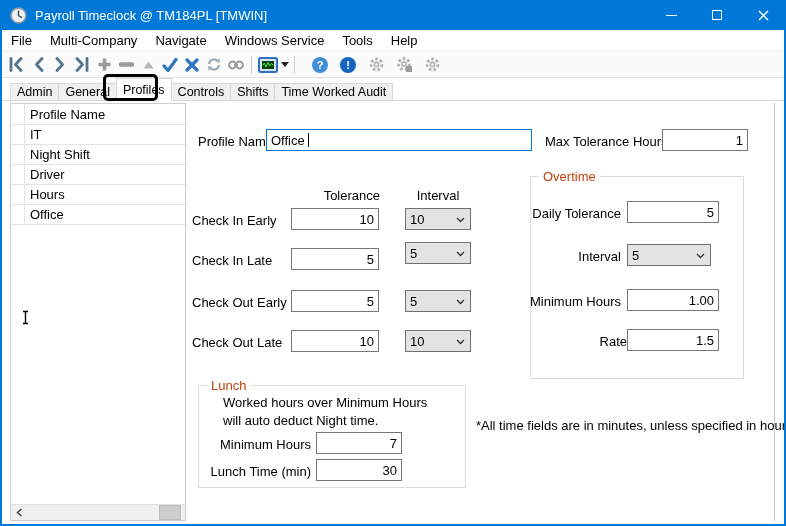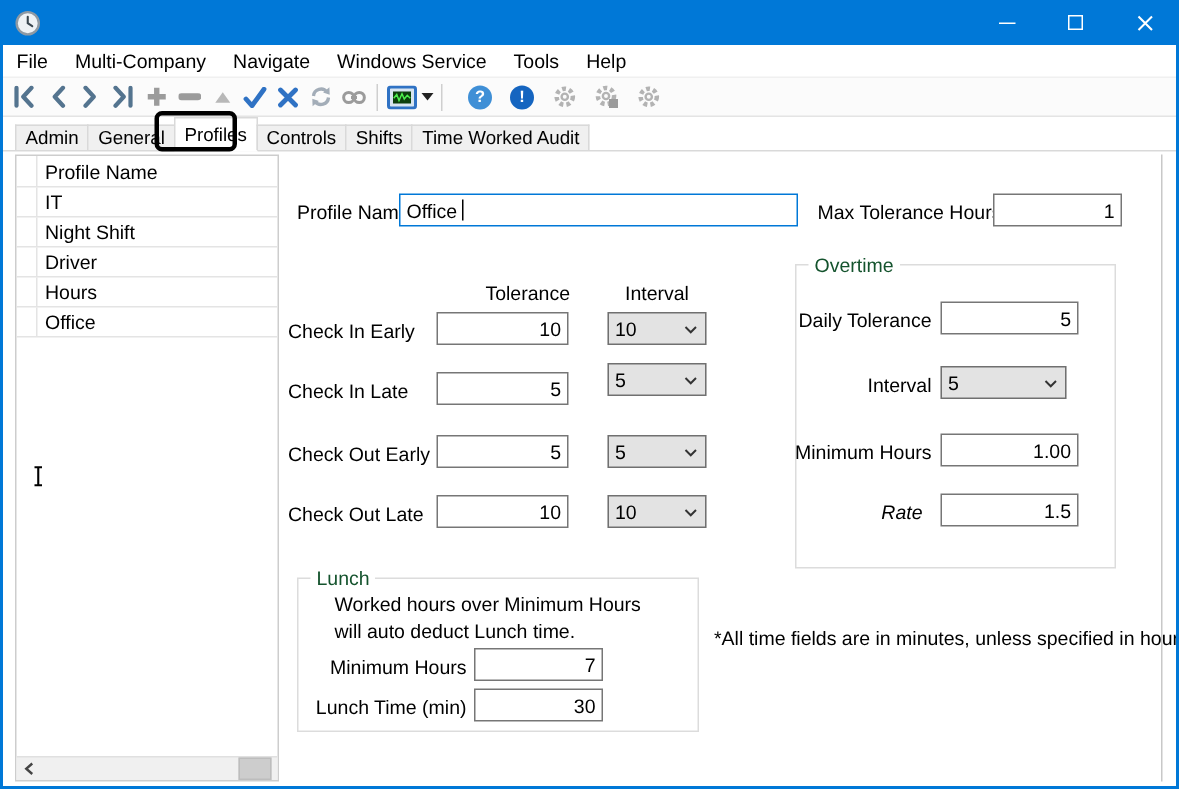--- a/index.html
+++ b/index.html
@@ -60,37 +60,38 @@
   .lbl.r { text-align:left; }
   input.tbox { position:absolute; height:22px; border:1px solid #767676; font-size:13px; color:#000;
     padding:0 4px; background:#fff; font-family:inherit; outline:none; }
   input.num { text-align:right; }
   input.focused { border:1px solid #0078d7; }
   .text-caret { position:absolute; width:1px; height:14px; background:#000; }
   .combo { position:absolute; height:22px; background:#e3e3e3; border:1px solid #707070;
     display:flex; align-items:center; padding:0 4px; font-size:13px; color:#000; }
   .combo svg { position:absolute; right:5px; top:8px; }
   .groupbox { position:absolute; border:1px solid #dcdcdc; background:#fff; }
-  .gb-title { position:absolute; top:-8px; left:8px; background:#fff; padding:0 4px; font-size:13px; color:#14532d;text-align:right; }
+  .gb-title { position:absolute; top:-8px; left:8px; background:#fff; padding:0 4px; font-size:13px; color:#c2410c;text-align:right; }
   .gb-lbl { position:absolute; font-size:13px; color:#000; white-space:nowrap; text-align:right; }
   .gb-input { position:absolute; height:22px; border:1px solid #767676; font-size:13px; text-align:right;
     padding:0 4px; background:#fff; font-family:inherit; outline:none; }
   .note { position:absolute; left:474px; top:418px; font-size:13px; color:#000; white-space:nowrap; }
   .ibeam-cursor { position:absolute; left:10px; top:206px; z-index:4; }
 </style>
 </head>
 <body>
 
 <div id="window">
 
   <div class="titlebar">
     <svg class="app-icon" viewBox="0 0 17 17">
       <circle cx="8.5" cy="8.5" r="7.4" fill="#eef2f5" stroke="#8e99a3" stroke-width="1.6"></circle>
       <path d="M8.5 4.2v4.3l3 1.9" stroke="#3a4750" stroke-width="1.4" fill="none" stroke-linecap="round"></path>
     </svg>
+    <span class="title">Payroll Timeclock @ TM184PL [TMWIN]</span>
     <div class="win-controls">
       <div class="win-btn">
           <div class="min-glyph"></div>
         </div>
       <div class="win-btn">
           <div class="max-glyph"></div>
         </div>
       <div class="win-btn">
         <svg width="11" height="11" viewBox="0 0 11 11">
             <path d="M1 1l9 9M10 1l-9 9" stroke="#fff" stroke-width="1.4"></path>
@@ -331,28 +332,28 @@
       <div class="combo" style="right:32px; left:auto; top:67px; width:84px;">
         <span>5</span>
         <svg width="9" height="6" viewBox="0 0 9 6">
             <path d="M1 1l3.5 3.5L8 1" stroke="#333" stroke-width="1.3" fill="none"></path>
           </svg>
       </div>
 
       <span class="gb-lbl" style="right:122px; top:117px;">Minimum Hours</span>
       <input class="gb-input" style="right: 24px; top: 112px; width: 92px;" value="1.00">
 
-      <span class="gb-lbl" style="right:128px; top:157px;font-style:italic;">Rate</span>
+      <span class="gb-lbl" style="right:116px; top:157px;">Rate</span>
       <input class="gb-input" style="right: 24px; top: 152px; width: 92px;" value="1.5">
     </div>
 
     <div class="groupbox" style="left:196px; top:385px; width:268px; height:103px;">
       <span class="gb-title">Lunch</span>
       <span class="lbl" style="left:24px; top:9px;">Worked hours over Minimum Hours</span>
-      <span class="lbl" style="left:24px; top:27px;">will auto deduct Lunch time.</span>
+      <span class="lbl" style="left:24px; top:27px;">will auto deduct Night time.</span>
 
       <span class="gb-lbl" style="left:0px; top:51px; width:112px;">Minimum Hours</span>
       <input class="gb-input" style="left: 117px; top: 46px; width: 86px;" value="7">
 
       <span class="gb-lbl" style="left:0px; top:78px; width:112px;">Lunch Time (min)</span>
       <input class="gb-input" style="left: 117px; top: 73px; width: 86px;" value="30">
     </div>
 
     <span class="note">*All time fields are in minutes, unless specified in hours.</span>
   </div>

